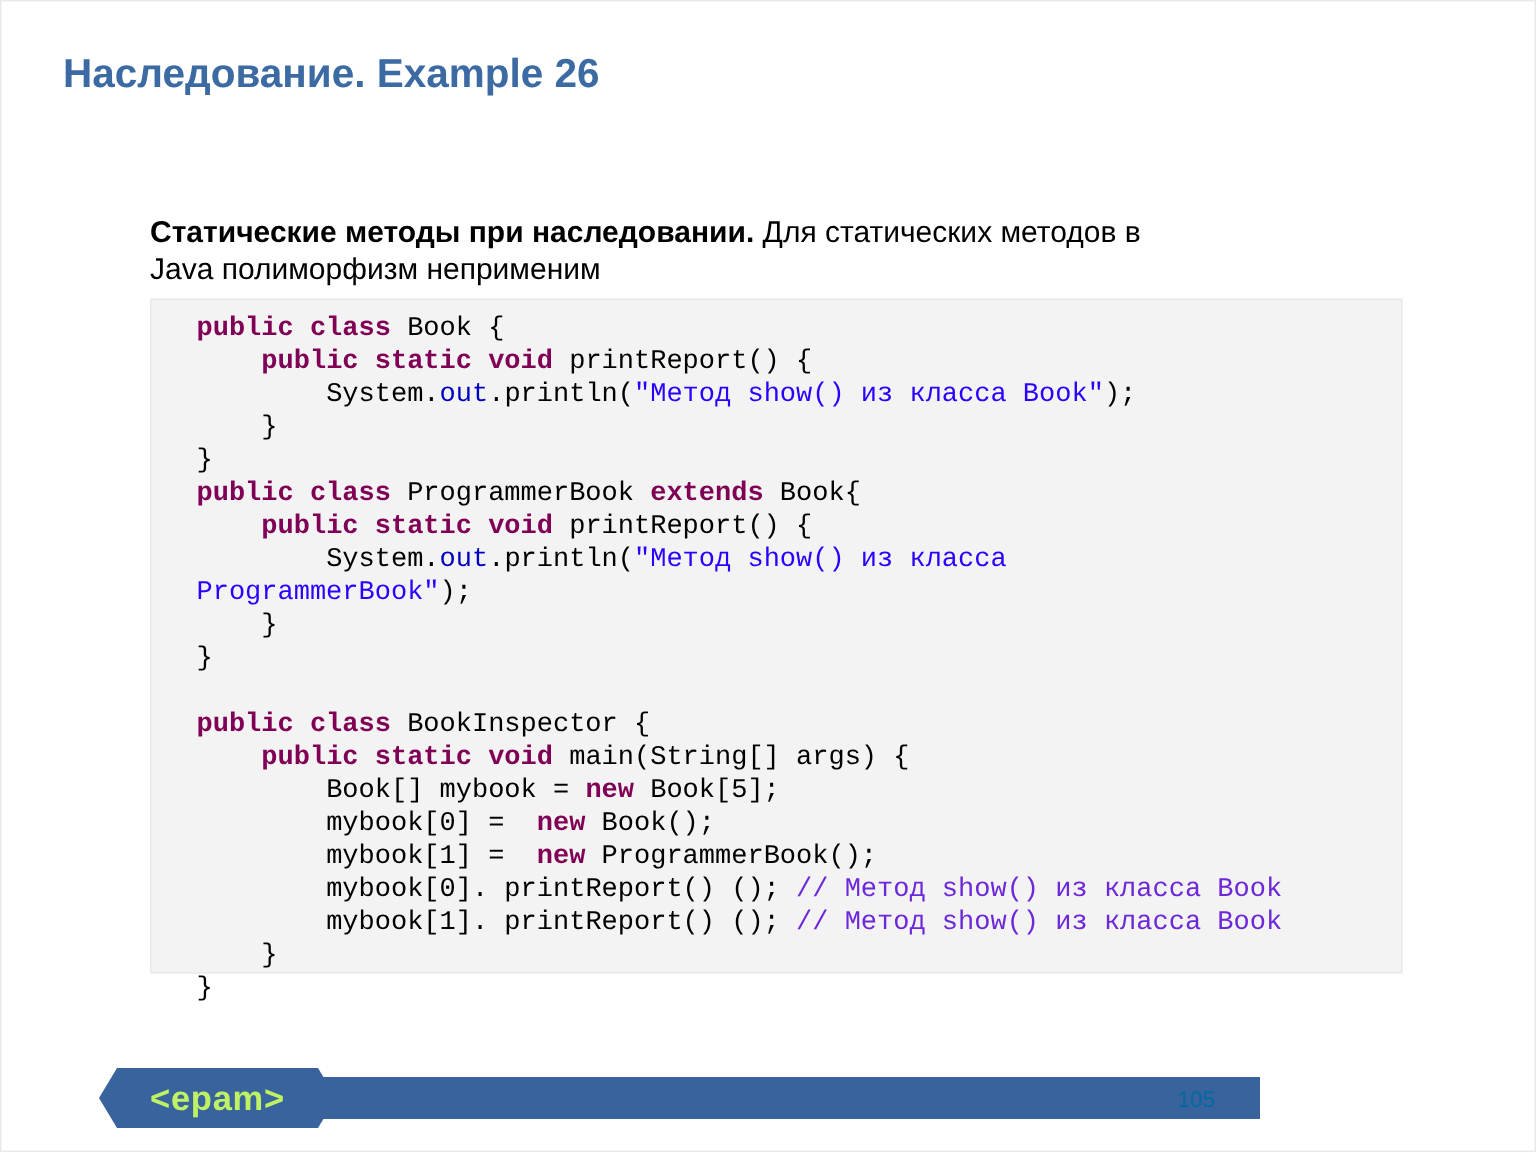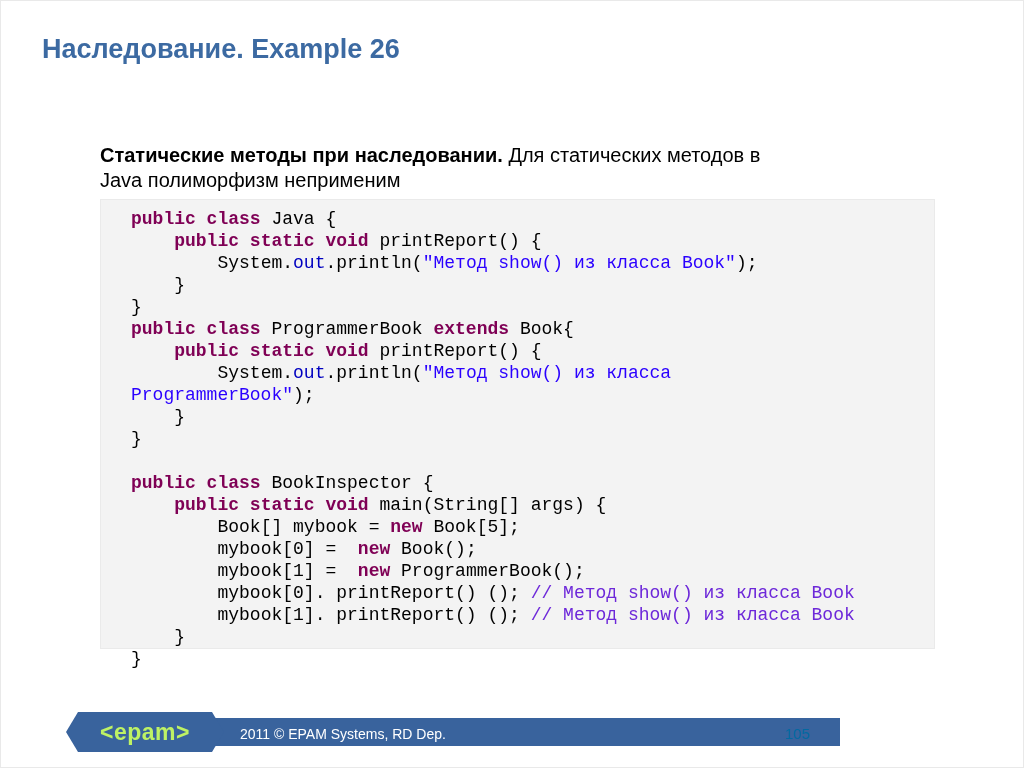--- a/index.html
+++ b/index.html
@@ -94,21 +94,21 @@
 
 <div class="slide">
   <div class="slide-border"></div>
 
   <div class="title">Наследование. Example 26</div>
 
   <div class="desc">
     <span class="desc-bold">Статические методы при наследовании.</span><span> Для статических методов в Java полиморфизм неприменим</span>
   </div>
 
-  <div class="code-box"><span class="kw">public class</span><span> Java {</span>
+  <div class="code-box"><span class="kw">public class</span><span> Book {</span>
     <span class="kw">public static void</span><span> printReport() {</span>
         <span>System.</span><span class="sf">out</span><span>.println(</span><span class="str">"Метод show() из класса Book"</span><span>);</span>
     <span>}</span>
 <span>}</span>
 <span class="kw">public class</span><span> ProgrammerBook </span><span class="kw">extends</span><span> Book{</span>
     <span class="kw">public static void</span><span> printReport() {</span>
         <span>System.</span><span class="sf">out</span><span>.println(</span><span class="str">"Метод show() из класса</span>
 <span class="str">ProgrammerBook"</span><span>);</span>
     <span>}</span>
 <span>}</span>
@@ -118,15 +118,14 @@
         <span>Book[] mybook = </span><span class="kw">new</span><span> Book[5];</span>
         <span>mybook[0] =  </span><span class="kw">new</span><span> Book();</span>
         <span>mybook[1] =  </span><span class="kw">new</span><span> ProgrammerBook();</span>
         <span>mybook[0]. printReport() (); </span><span class="cmt">// Метод show() из класса Book</span>
         <span>mybook[1]. printReport() (); </span><span class="cmt">// Метод show() из класса Book</span>
     <span>}</span>
 <span>}</span></div>
 
   <div class="footer-strip"></div>
   <div class="logo-chip">&lt;epam&gt;</div>
-  <div class="copyright">2011 © EPAM Systems, RD Dep.</div>
   <div class="pagenum">105</div>
 </div>
 
 </body></html>

